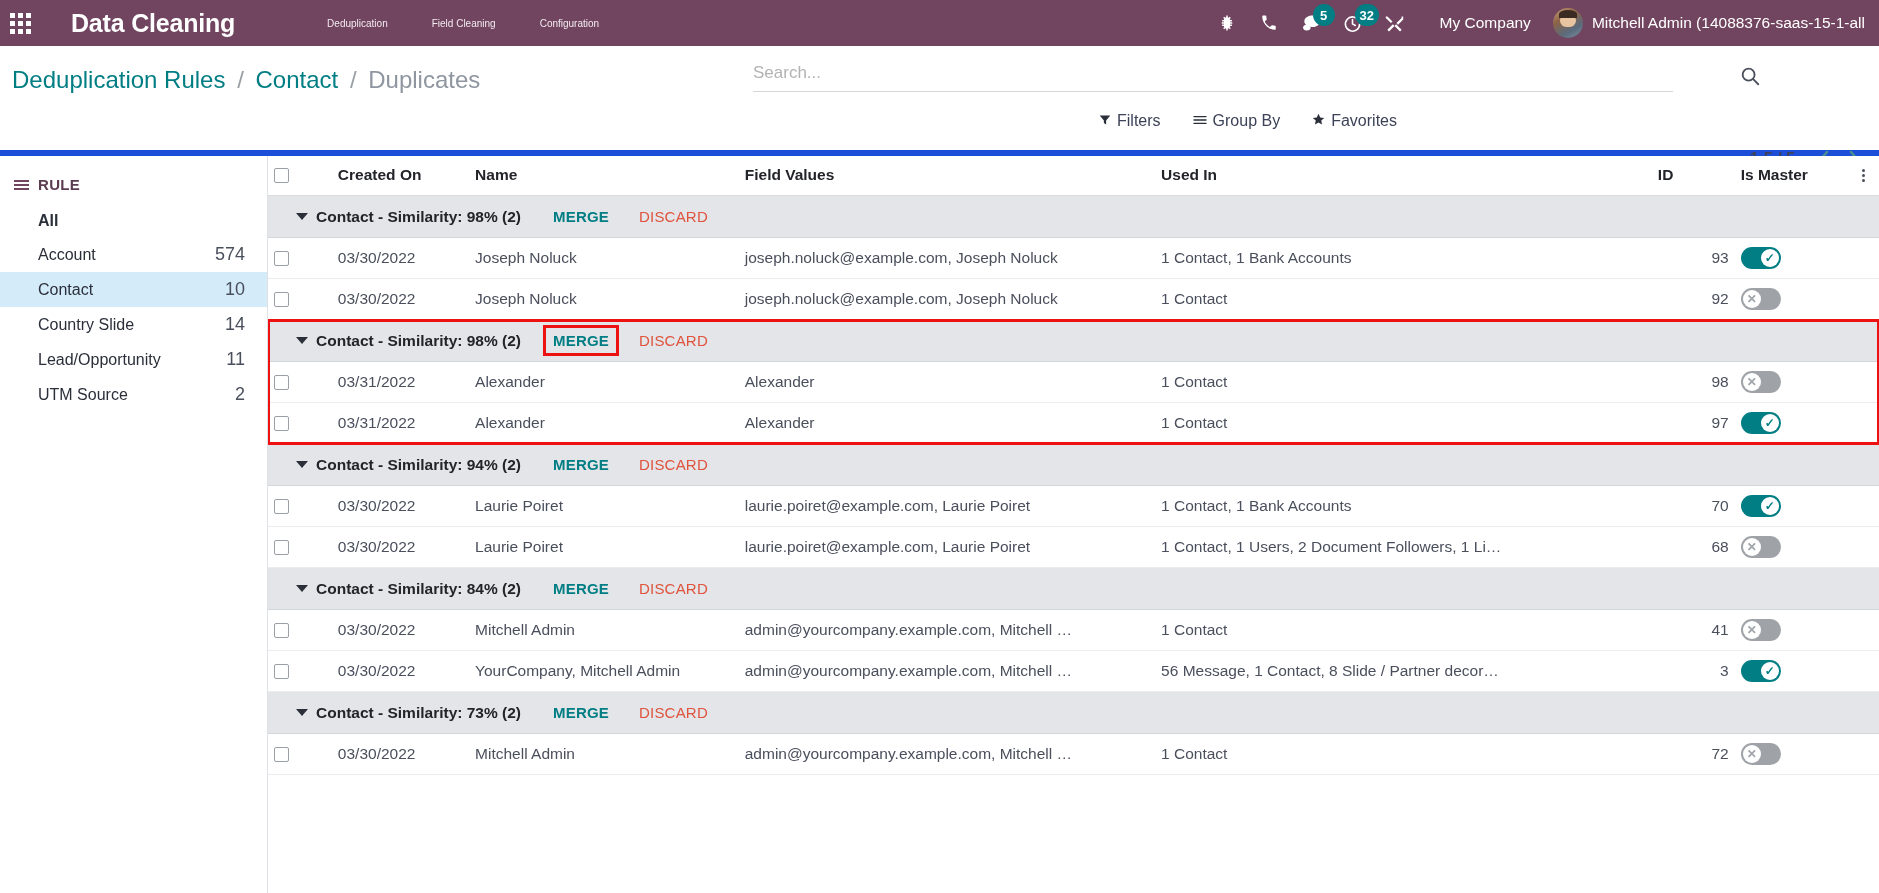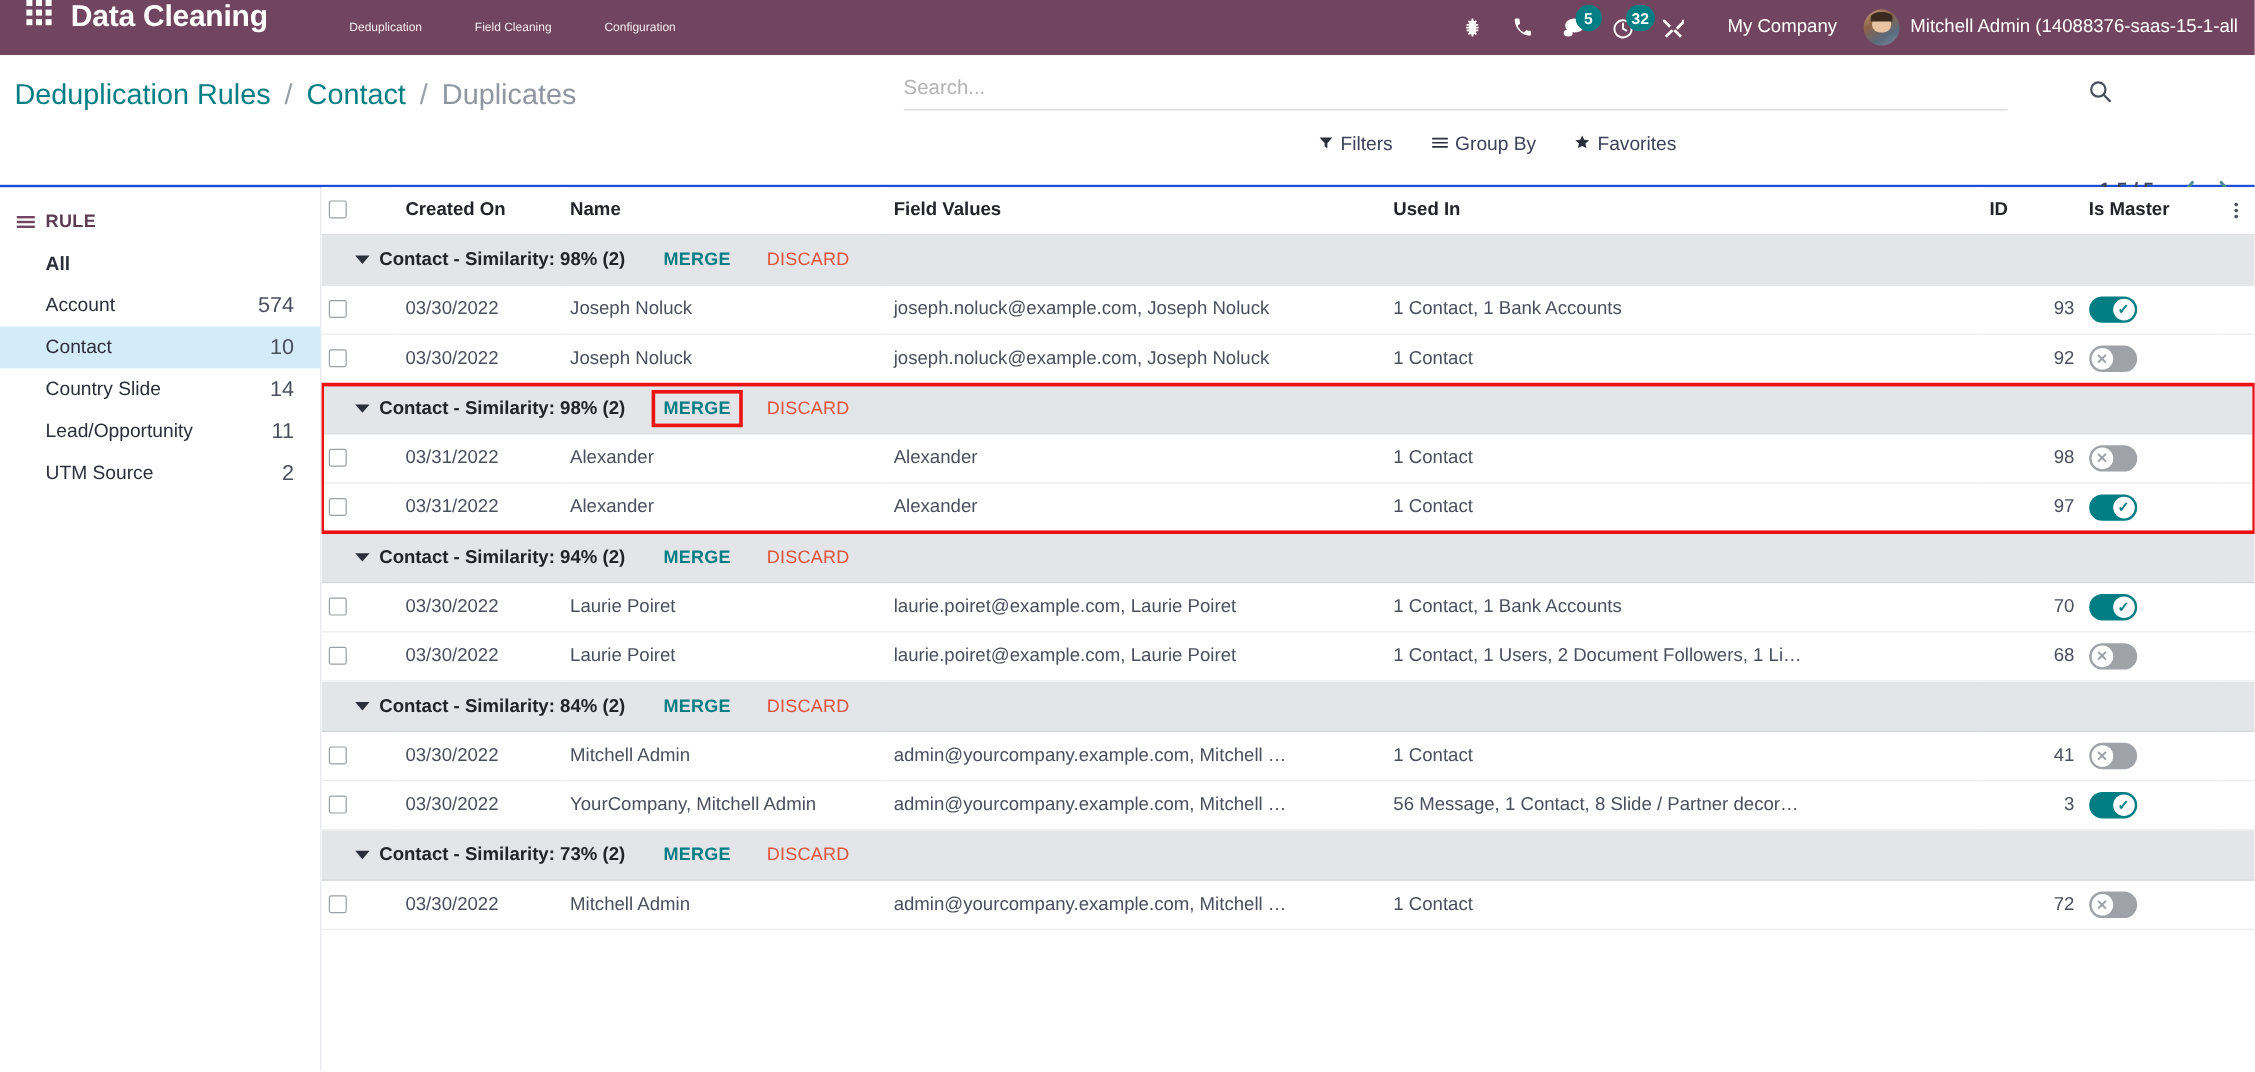--- a/index.html
+++ b/index.html
@@ -9,23 +9,25 @@
     background: #ffffff;
     overflow: hidden;
     color: #374151;
   }
 
   
   .navbar {
     height: 46px;
     background: #71455f;
     display: flex;
-    padding: 0 14px 0 22px;
+    align-items: center;
+    padding: 0 14px 0 10px;
     color: #ffffff;
     position: relative;
+    gap: 24px;
   }
   .apps-grid {
     display: grid;
     grid-template-columns: repeat(3, 5px);
     grid-template-rows: repeat(3, 5px);
     gap: 3px;
     margin-right: 16px;
     cursor: pointer;
   }
   .apps-grid i { display: block; width: 5px; height: 5px; background: #ffffff; }
@@ -113,21 +115,21 @@
     width: 18px; height: 8px;
     border-radius: 50% 50% 0 0;
     background: #3a2a22;
     z-index: 2;
   }
   .user-name { font-size: 15.5px; }
 
   
   .control-panel {
     background: #ffffff;
-    border-bottom: 2px solid #1d4ed8;
+    border-bottom: 6px solid #1d4ed8;
     position: relative;
     height: 110px;
   }
   .breadcrumb {
     position: absolute;
     left: 12px;
     top: 20px;
     font-size: 24px;
     white-space: nowrap;
   }

